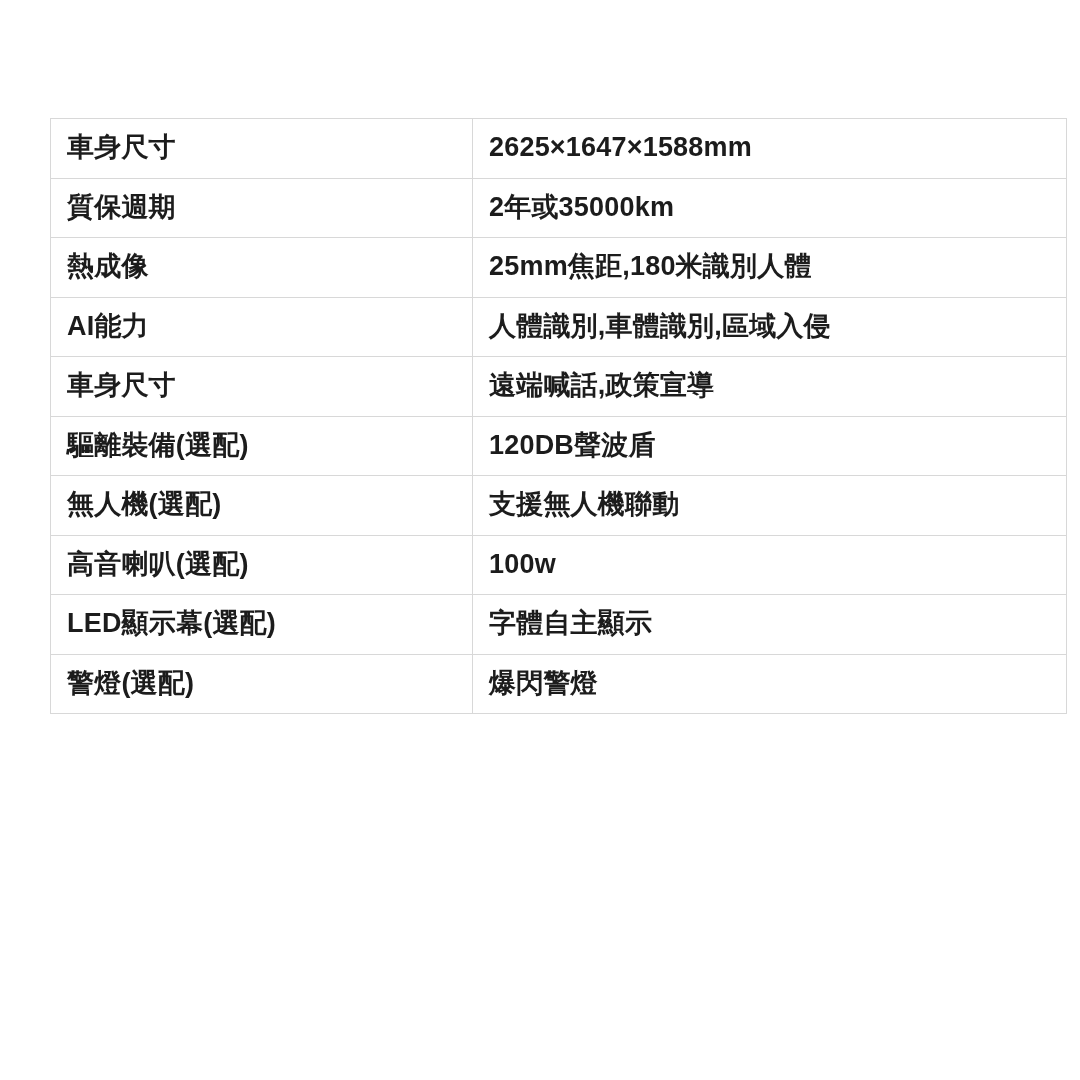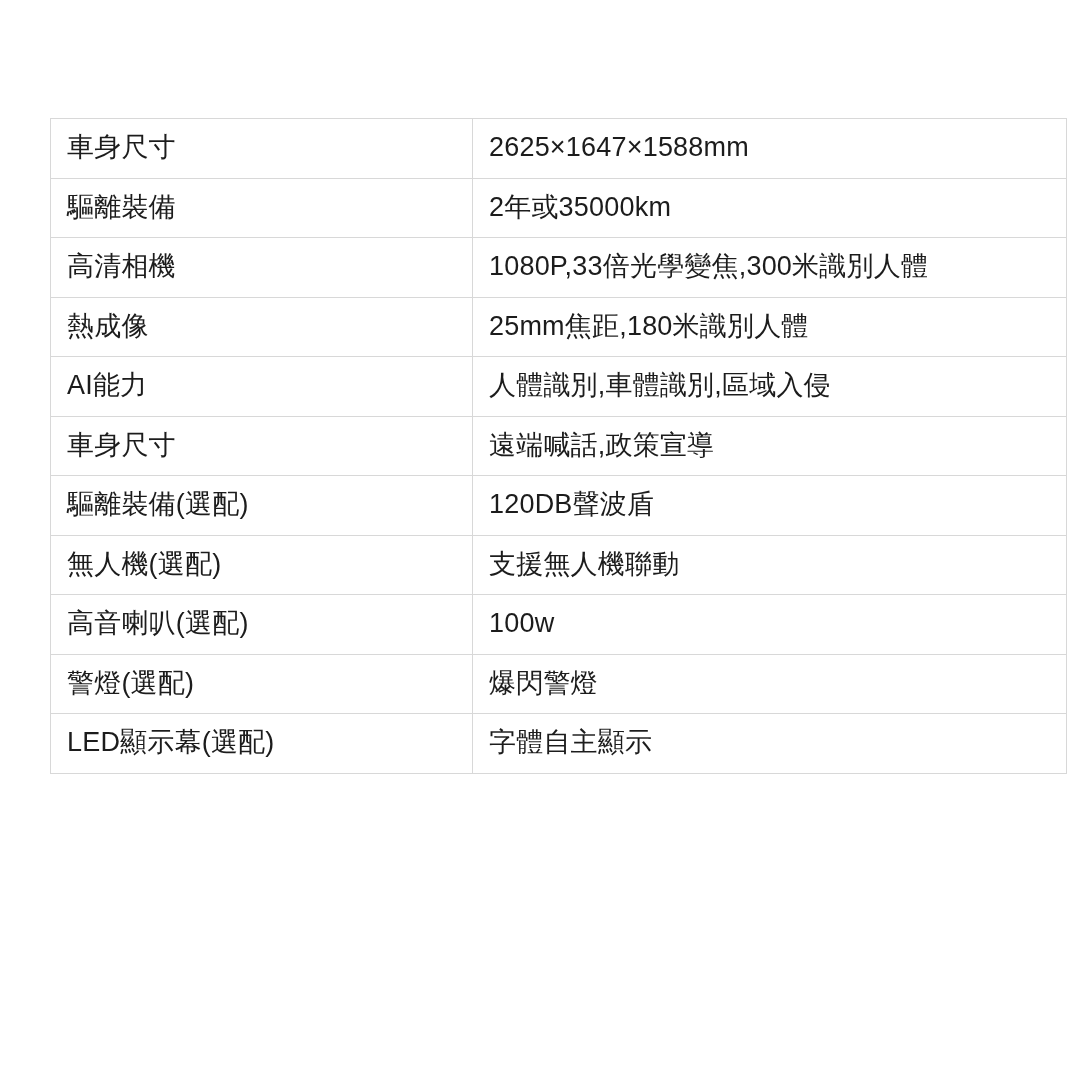--- a/index.html
+++ b/index.html
@@ -31,21 +31,21 @@
   }
   .spec-table tr {
     height: 59.5px;
   }
   .spec-table td {
     border: 1px solid #d8d8d8;
     padding: 0 0 0 16px;
     vertical-align: middle;
     font-size: 27px;
     line-height: 1.25;
-    font-weight: 400;
+    font-weight: 700;
     color: #1c1c1c;
     letter-spacing: 0.2px;
     white-space: nowrap;
     overflow: hidden;
   }
   .spec-table td.label {
     width: 405px;
   }
   .spec-table td.value {
     width: 577px;
@@ -60,26 +60,22 @@
 <body>
 
 <div class="page">
   <table class="spec-table">
     <tbody>
         <tr>
           <td class="label">車身尺寸</td>
           <td class="value">2625×1647×1588mm</td>
         </tr>
         <tr>
-          <td class="label">驅離裝備</td>
+          <td class="label">質保週期</td>
           <td class="value">2年或35000km</td>
-        </tr>
-        <tr>
-          <td class="label">高清相機</td>
-          <td class="value">1080P,33倍光學變焦,300米識別人體</td>
         </tr>
         <tr>
           <td class="label">熱成像</td>
           <td class="value">25mm焦距,180米識別人體</td>
         </tr>
         <tr>
           <td class="label">AI能力</td>
           <td class="value">人體識別,車體識別,區域入侵</td>
         </tr>
         <tr>
@@ -92,22 +88,22 @@
         </tr>
         <tr>
           <td class="label">無人機(選配)</td>
           <td class="value">支援無人機聯動</td>
         </tr>
         <tr>
           <td class="label">高音喇叭(選配)</td>
           <td class="value">100w</td>
         </tr>
         <tr>
+          <td class="label">LED顯示幕(選配)</td>
+          <td class="value">字體自主顯示</td>
+        </tr>
+        <tr>
           <td class="label">警燈(選配)</td>
           <td class="value">爆閃警燈</td>
-        </tr>
-        <tr>
-          <td class="label">LED顯示幕(選配)</td>
-          <td class="value">字體自主顯示</td>
         </tr>
       </tbody>
   </table>
 </div>
 
 </body></html>

